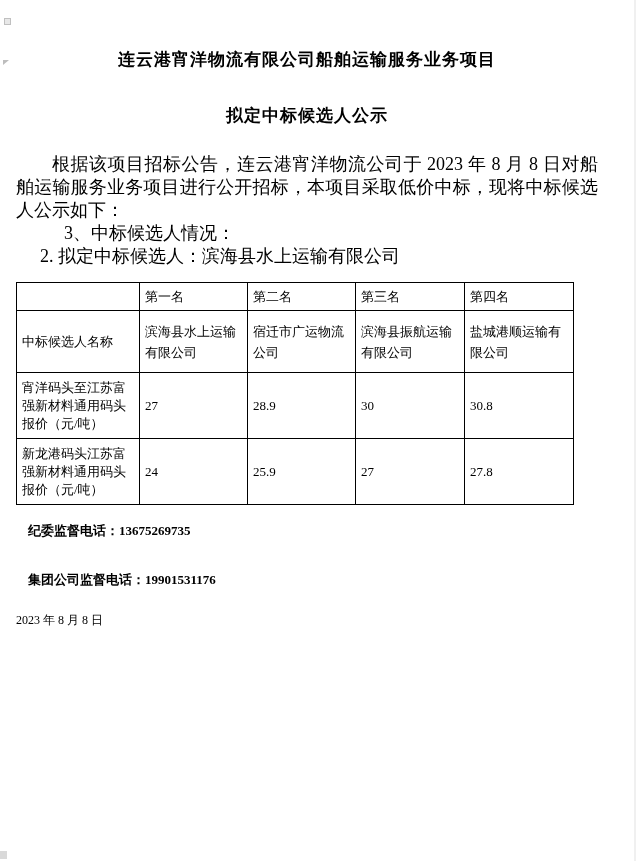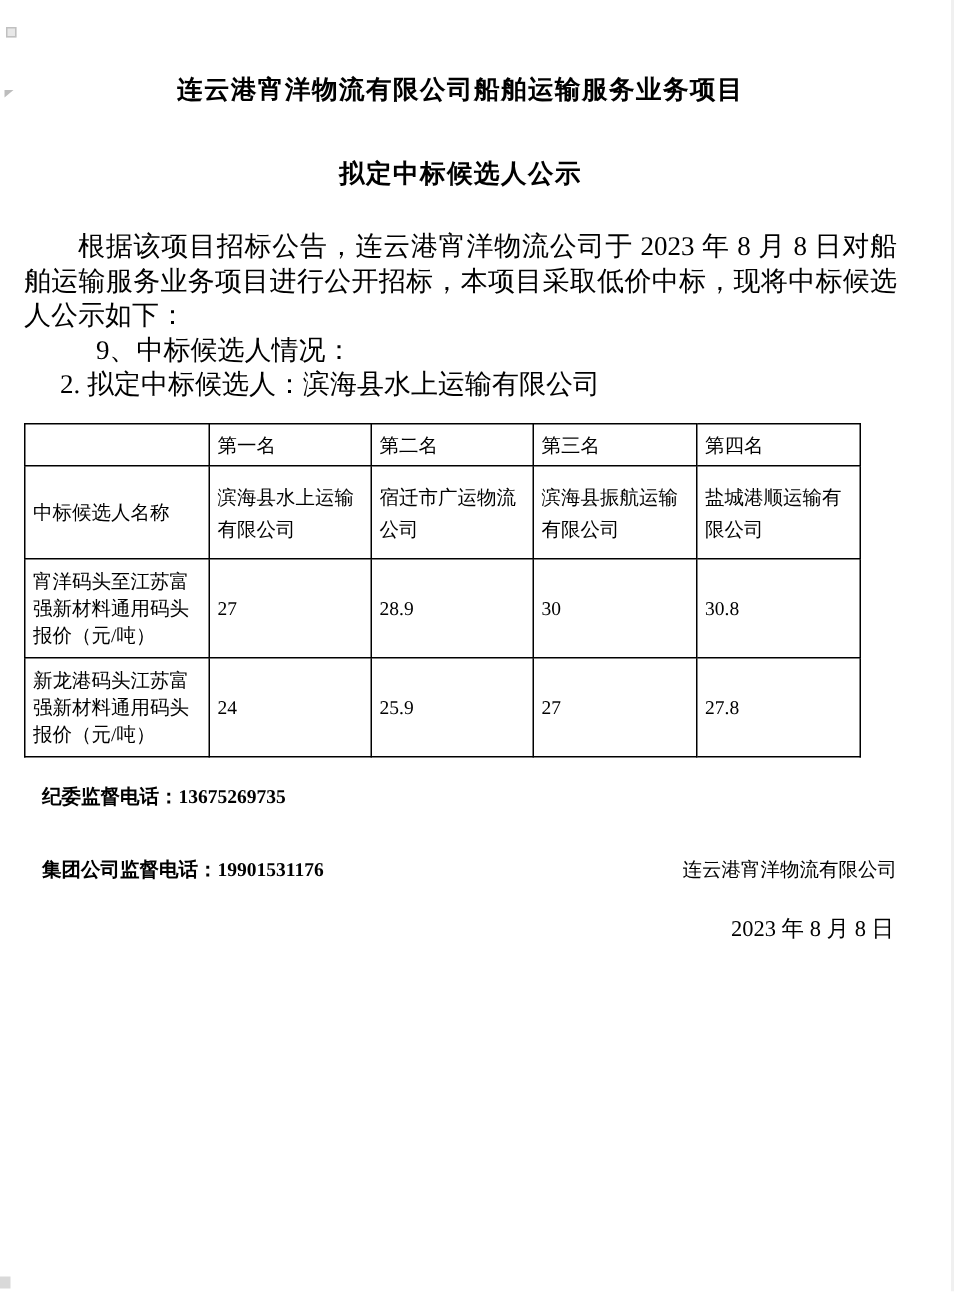--- a/index.html
+++ b/index.html
@@ -113,44 +113,43 @@
     gap: 31px;
   }
   .sign-company {
     margin: 0;
     font-size: 13px;
     line-height: 25px;
     text-align: right;
   }
   .sign-date {
     margin: 4px 2px 0 0;
-    font-size: 15px;
+    font-size: 12px;
     line-height: 25px;
-    text-align: right;
   }
 </style>
 </head>
 <body>
 
 <div class="marker" style="left:4px; top:18px;">
   <div class="marker-square"></div>
 </div>
 <div class="marker" style="left:3px; top:60px;">
   <div class="marker-arrow"></div>
 </div>
 <div class="corner-block"></div>
 <div class="right-edge"></div>
 
 <div class="page">
 
   <h1 class="doc-title">连云港宵洋物流有限公司船舶运输服务业务项目</h1>
   <h2 class="doc-subtitle">拟定中标候选人公示</h2>
 
   <p class="para intro">根据该项目招标公告，连云港宵洋物流公司于 2023 年 8 月 8 日对船舶运输服务业务项目进行公开招标，本项目采取低价中标，现将中标候选人公示如下：</p>
-  <p class="para li1">9、中标候选人情况：</p>
+  <p class="para li1">3、中标候选人情况：</p>
   <p class="para li2">2. 拟定中标候选人：滨海县水上运输有限公司</p>
 
   <table class="bid-table">
     <colgroup>
       <col style="width:123px">
       <col style="width:108px">
       <col style="width:108px">
       <col style="width:109px">
       <col style="width:109px">
     </colgroup>
@@ -184,18 +183,17 @@
       <td>27.8</td>
     </tr>
   </tbody>
     </table>
 
 
   <p class="phone phone1">纪委监督电话：13675269735</p>
 
   <div class="sign-row">
     <p class="phone">集团公司监督电话：19901531176</p>
-    <p class="sign-company">连云港宵洋物流有限公司</p>
   </div>
 
   <p class="sign-date">2023 年 8 月 8 日</p>
 
 </div>
 
 </body></html>

